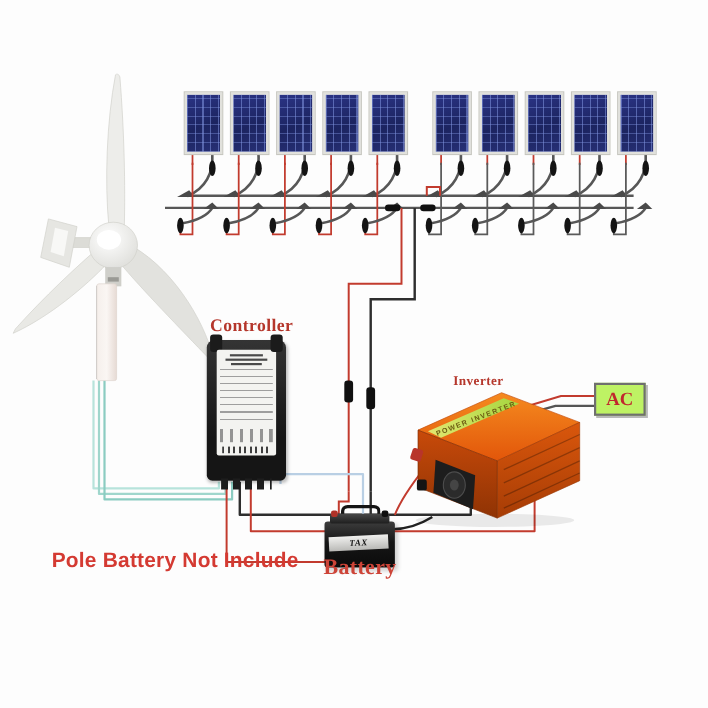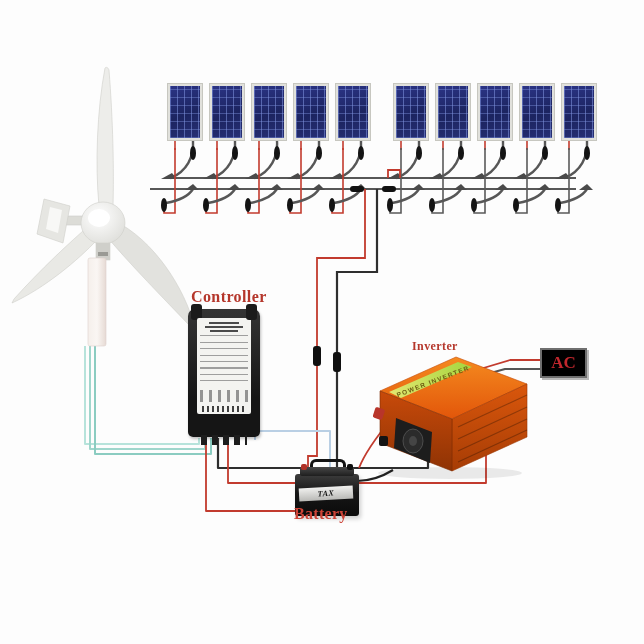--- a/index.html
+++ b/index.html
@@ -45,29 +45,29 @@
     border:3px solid #141414;border-bottom:none;border-radius:6px 6px 0 0;}
   .bat-stripe{position:absolute;top:13px;left:4px;width:54px;height:13px;
     background:linear-gradient(180deg,#f0f0ee,#b9b9b6);transform:rotate(-3deg);
     display:flex;align-items:center;justify-content:center;}
   .bat-brand{font:italic bold 8px "Liberation Serif",serif;color:#131313;letter-spacing:.5px;}
   .bat-term{position:absolute;top:-10px;width:6px;height:6px;border-radius:2px;}
   .bat-term.pos{left:6px;background:#b03228;} .bat-term.neg{right:6px;background:#101010;}
 
   
   .ac-box{position:absolute;left:540px;top:348px;width:47px;height:30px;z-index:2;
-    background:#000000;border:2px solid #6f6f6f;box-shadow:2px 2px 0 #b9b9b9;box-sizing:border-box;
+    background:#bef264;border:2px solid #6f6f6f;box-shadow:2px 2px 0 #b9b9b9;box-sizing:border-box;
     display:flex;align-items:center;justify-content:center;
     font-family:"Liberation Serif",serif;font-weight:bold;font-size:17px;color:#c1272d;}
 
   
   .lbl{position:absolute;z-index:3;font-family:"Liberation Serif",serif;font-weight:bold;color:#b5372c;}
   .lbl-controller{left:191px;top:288px;font-size:16px;letter-spacing:.4px;}
   .lbl-inverter{left:412px;top:339px;font-size:12px;letter-spacing:.4px;}
-  .lbl-battery{left:294px;top:505px;font-size:16px;color:#cd4438;letter-spacing:.3px;}
+  .lbl-battery{left:294px;top:505px;font-size:20px;color:#cd4438;letter-spacing:.3px;}
   .note{position:absolute;left:47px;top:499px;z-index:3;font-family:"Liberation Sans",sans-serif;
     font-weight:bold;font-size:19px;color:#d43a32;letter-spacing:.2px;}
   .inv-band-text{position:absolute;left:394px;top:376px;width:86px;z-index:2;
     transform:rotate(-21deg);font-weight:bold;font-size:6.5px;letter-spacing:1.3px;color:#6d5c12;}
 </style>
 </head>
 <body>
 
 <div class="stage">
 
@@ -274,20 +274,21 @@
     </div>
   </div>
 
   <div class="ac-box">
     <span>AC</span>
   </div>
 
   <div class="lbl lbl-controller">Controller</div>
   <div class="lbl lbl-inverter">Inverter</div>
   <div class="lbl lbl-battery">Battery</div>
+  <div class="note">Pole Battery Not Include</div>
   <div class="inv-band-text">POWER INVERTER</div>
 
 <div class="panel" style="left: 168px;"></div>
     <div class="panel" style="left: 210px;"></div>
     <div class="panel" style="left: 252px;"></div>
     <div class="panel" style="left: 294px;"></div>
     <div class="panel" style="left: 336px;"></div>
     <div class="panel" style="left: 394px;"></div>
     <div class="panel" style="left: 436px;"></div>
     <div class="panel" style="left: 478px;"></div>

